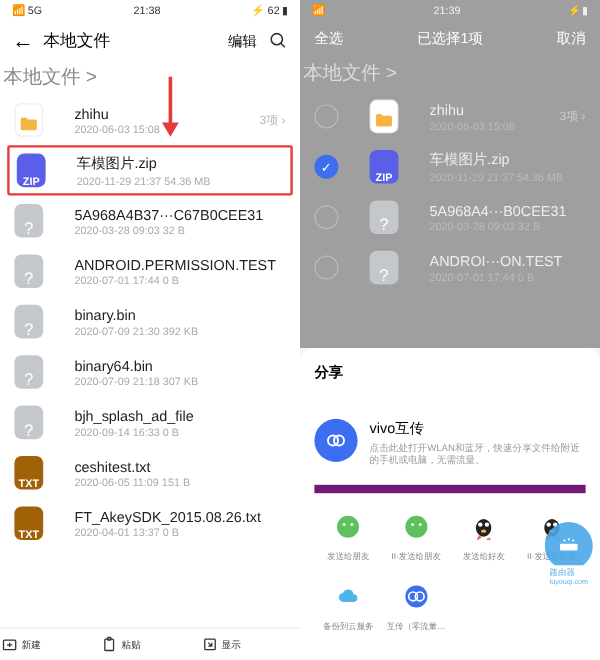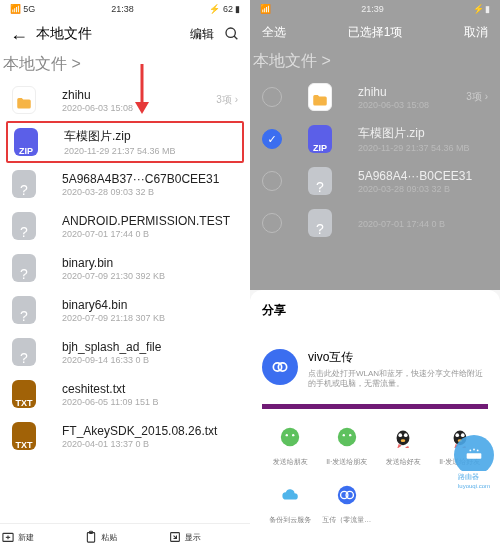--- a/index.html
+++ b/index.html
@@ -38,21 +38,21 @@
 .right .breadcrumb{position:relative;z-index:2;color:#ddd}
 .right .list{position:relative;z-index:2}
 .right .item .name{color:#eee}
 .right .item .meta{color:#bbb}
 .right .item .count{color:#ccc}
 .check{width:20px;height:20px;border-radius:50%;border:1.5px solid #bbb;flex-shrink:0}
 .check.on{background:#3b6ef0;border-color:#3b6ef0;display:flex;align-items:center;justify-content:center}
 .check.on::after{content:"✓";color:#fff;font-size:11px}
 .sharepane{position:absolute;bottom:0;left:0;right:0;background:#fff;height:260px;border-radius:12px 12px 0 0;padding:12px;z-index:3}
 .sharepane h4{font-size:12px;margin-bottom:26px}
-.vivo{display:flex;gap:10px;align-items:flex-start;padding:4px 0 14px;border-bottom:5px solid #701a75}
+.vivo{display:flex;gap:10px;align-items:flex-start;padding:4px 0 14px;border-bottom:7px solid #701a75}
 .vivo .circ{width:36px;height:36px;border-radius:50%;background:#3b6ef0;display:flex;align-items:center;justify-content:center;flex-shrink:0}
 .vivo .txt .t{font-size:12px;font-weight:500}
 .vivo .txt .d{font-size:8px;color:#999;margin-top:3px;line-height:1.3}
 .approw{display:flex;padding-top:12px;gap:0}
 .appitem{width:25%;display:flex;flex-direction:column;align-items:center;gap:4px}
 .appitem .ai{width:32px;height:32px;border-radius:8px;display:flex;align-items:center;justify-content:center}
 .appitem .al{font-size:7px;color:#888;text-align:center}
 .watermark{position:absolute;right:6px;bottom:60px;z-index:5;opacity:.9;display:flex;flex-direction:column;align-items:center}
 .watermark .c{width:40px;height:40px;border-radius:50%;background:#4aa8e8;display:flex;align-items:center;justify-content:center}
 .watermark .l{font-size:7px;color:#4aa8e8;background:#fff;padding:1px 3px;border-radius:2px;margin-top:-4px}
@@ -258,20 +258,21 @@
           <div class="name">5A968A4···B0CEE31</div>
           <div class="meta">2020-03-28 09:03   32 B</div>
         </div>
       </div>
       <div class="item">
         <div class="check"></div>
         <div class="icon gray-ic">
           <span style="color:#fff;font-size:14px">?</span>
         </div>
         <div class="info">
+          <div class="name">ANDROI···ON.TEST</div>
           <div class="meta">2020-07-01 17:44   0 B</div>
         </div>
       </div>
     </div>
 
   <div class="sharepane">
     <h4>分享</h4>
     <div class="vivo">
       <div class="circ">
         <svg width="20" height="20" viewBox="0 0 24 24" fill="none" stroke="#fff" stroke-width="2">

